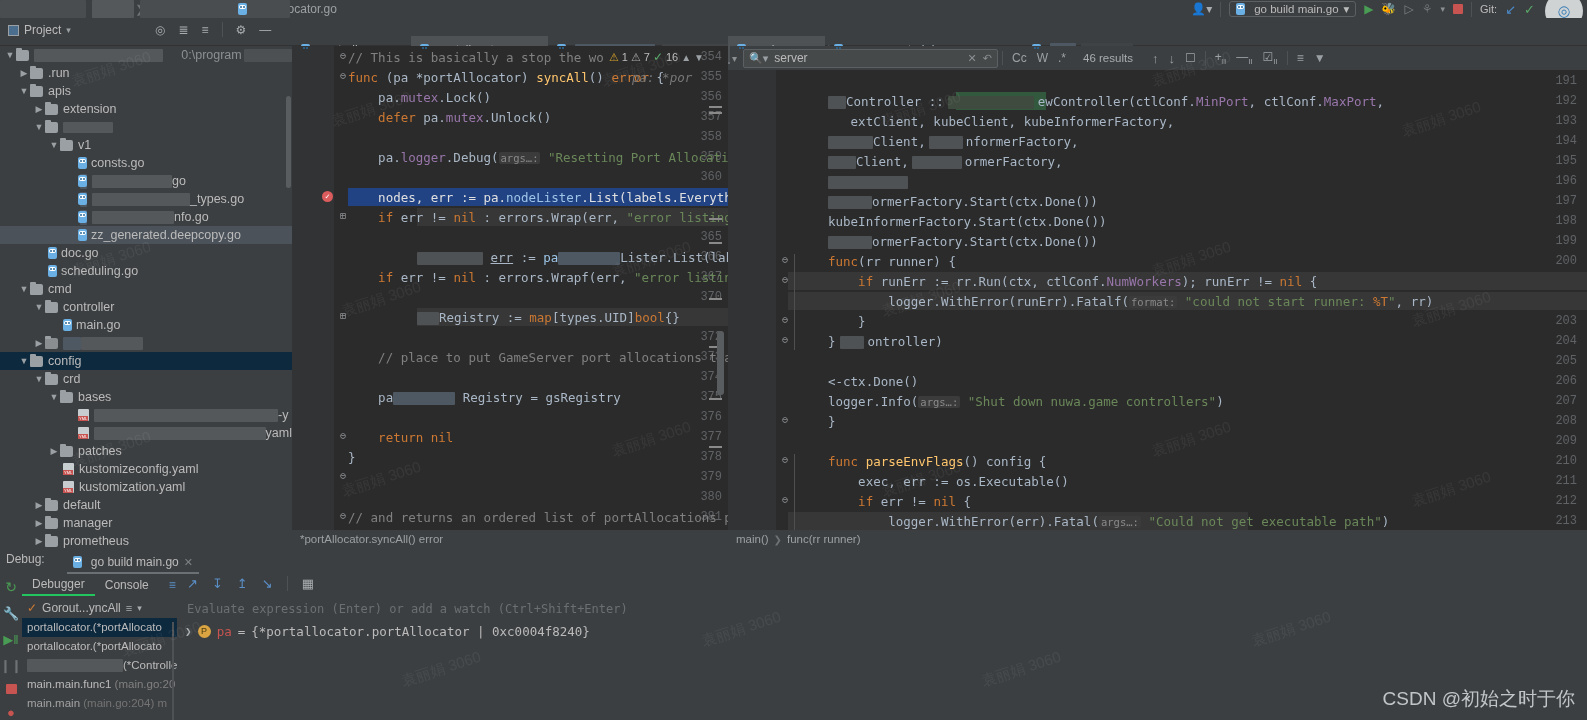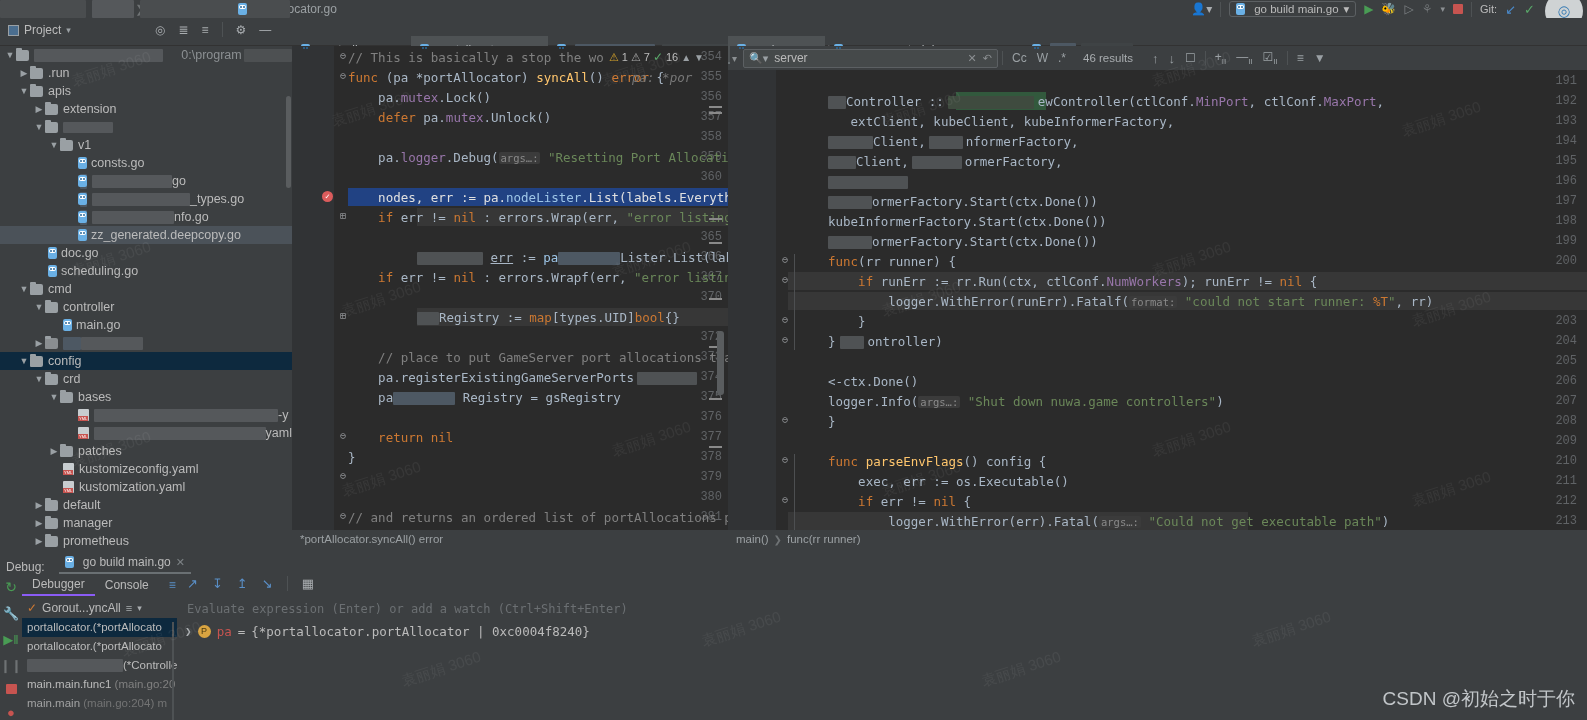--- a/index.html
+++ b/index.html
@@ -122,29 +122,29 @@
   }
   .sfield{
     display:flex;align-items:center;gap:6px;background:#45494a;border:1px solid #5c6063;border-radius:2px;
     height:19px;margin-left:6px;padding:0 5px;width:255px;color:#bbb;font-size:12px;
   }
   .sbtn{color:#9aa0a4;font-size:12px;padding:0 5px;}
   .sdiv{width:1px;height:14px;background:#4e5254;margin:0 4px;}
   .results{color:#a9adb0;font-size:11.5px;margin-left:12px;}
 
   
-  .debugbar{position:absolute;left:0;top:552px;width:1587px;height:22px;background:#3c3f41;display:flex;align-items:flex-end;}
+  .debugbar{position:absolute;left:0;top:552px;width:1587px;height:22px;background:#3c3f41;display:flex;align-items:flex-start;gap:8px;}
   .dbgLabel{margin-left:6px;color:#bbb;font-size:12px;}
   .dbgTab{margin-left:14px;display:flex;align-items:center;gap:5px;color:#bbb;font-size:12px;border-bottom:2px solid #6a7073;height:22px;padding:0 6px;}
 
   .dbgside{position:absolute;left:0;top:574px;width:22px;height:146px;background:#3c3f41;display:flex;flex-direction:column;align-items:center;padding-top:5px;gap:11px;}
   .dbgmain{position:absolute;left:22px;top:574px;width:1565px;height:146px;background:#3c3f41;}
   .dbgtabs{position:absolute;left:0;top:0;height:22px;display:flex;align-items:center;gap:0;}
   .dtab{padding:0 10px;height:22px;display:flex;align-items:center;font-size:12px;color:#bbb;}
-  .dtab.active{border-bottom:2px solid #8b5cf6;}
+  .dtab.active{border-bottom:2px solid #22c55e;}
   .dtoolbar{position:absolute;left:165px;top:2px;display:flex;align-items:center;gap:14px;color:#9aa0a4;}
 
   .frames{position:absolute;left:0;top:24px;width:155px;height:122px;background:#3c3f41;overflow:hidden;}
   .frhdr{display:flex;align-items:center;gap:5px;height:20px;padding-left:5px;font-size:12px;color:#bbb;}
   .frrow{height:19px;line-height:19px;padding-left:5px;font-size:11.5px;color:#bbb;white-space:nowrap;overflow:hidden;}
   .frrow.sel{background:#0d293e;}
   .frrow .dim{color:#808080;}
 
   .varspane{position:absolute;left:155px;top:24px;right:0;height:122px;background:#3c3f41;}
   .evalrow{height:22px;display:flex;align-items:center;padding-left:10px;color:#6b6f72;
@@ -483,21 +483,20 @@
     <div class="codeline" style="left:56px;top:104px">    pa.<span class="fld">logger</span>.Debug(<span class="prm">args…:</span> <span class="s">"Resetting Port Allocation</span></div>
     <div class="codeline" style="left:56px;top:144px;color:#e0e0e0">    nodes, err := pa.<span style="color:#9ec6e8">nodeLister</span>.List(labels.Everythi</div>
     <div class="codeline" style="left:56px;top:164px">    <span class="k">if</span> err != <span class="k">nil</span> : errors.Wrap(err, <span class="s">"error listing</span></div>
 
     <div class="codeline" style="left:125px;top:204px"><span class="blk" style="width:66px;height:13px;background:#4f5254"></span> <span style="text-decoration:underline">err</span> := <span style="color:#9ec6e8">pa</span><span class="blk" style="width:62px;height:13px;background:#4d5863"></span>Lister.List(lab</div>
     <div class="codeline" style="left:56px;top:224px">    <span class="k">if</span> err != <span class="k">nil</span> : errors.Wrapf(err, <span class="s">"error listing</span></div>
 
     <div class="codeline" style="left:125px;top:264px"><span class="blk" style="width:22px;height:13px;background:#4f5254"></span>Registry := <span class="k">map</span>[types.UID]<span class="k">bool</span>{}</div>
 
     <div class="codeline c" style="left:56px;top:304px">    // place to put GameServer port allocations that</div>
-    <div class="codeline" style="left:56px;top:324px">    pa.registerExistingGameServerPorts<span class="blk" style="width:60px;height:13px;background:#4f5254;margin-left:3px"></span></div>
     <div class="codeline" style="left:56px;top:344px">    pa<span class="blk" style="width:62px;height:13px;background:#4d5863"></span> Registry = gsRegistry</div>
 
     <div class="codeline" style="left:56px;top:384px">    <span class="k">return nil</span></div>
     <div class="codeline" style="left:56px;top:404px">}</div>
 
     <div class="codeline c" style="left:56px;top:464px">// and returns an ordered list of portAllocations pe</div>
 
     <div class="inspect" style="right:24px;top:4px">
       <span class="warnicon">⚠</span>
       <span>1</span>

